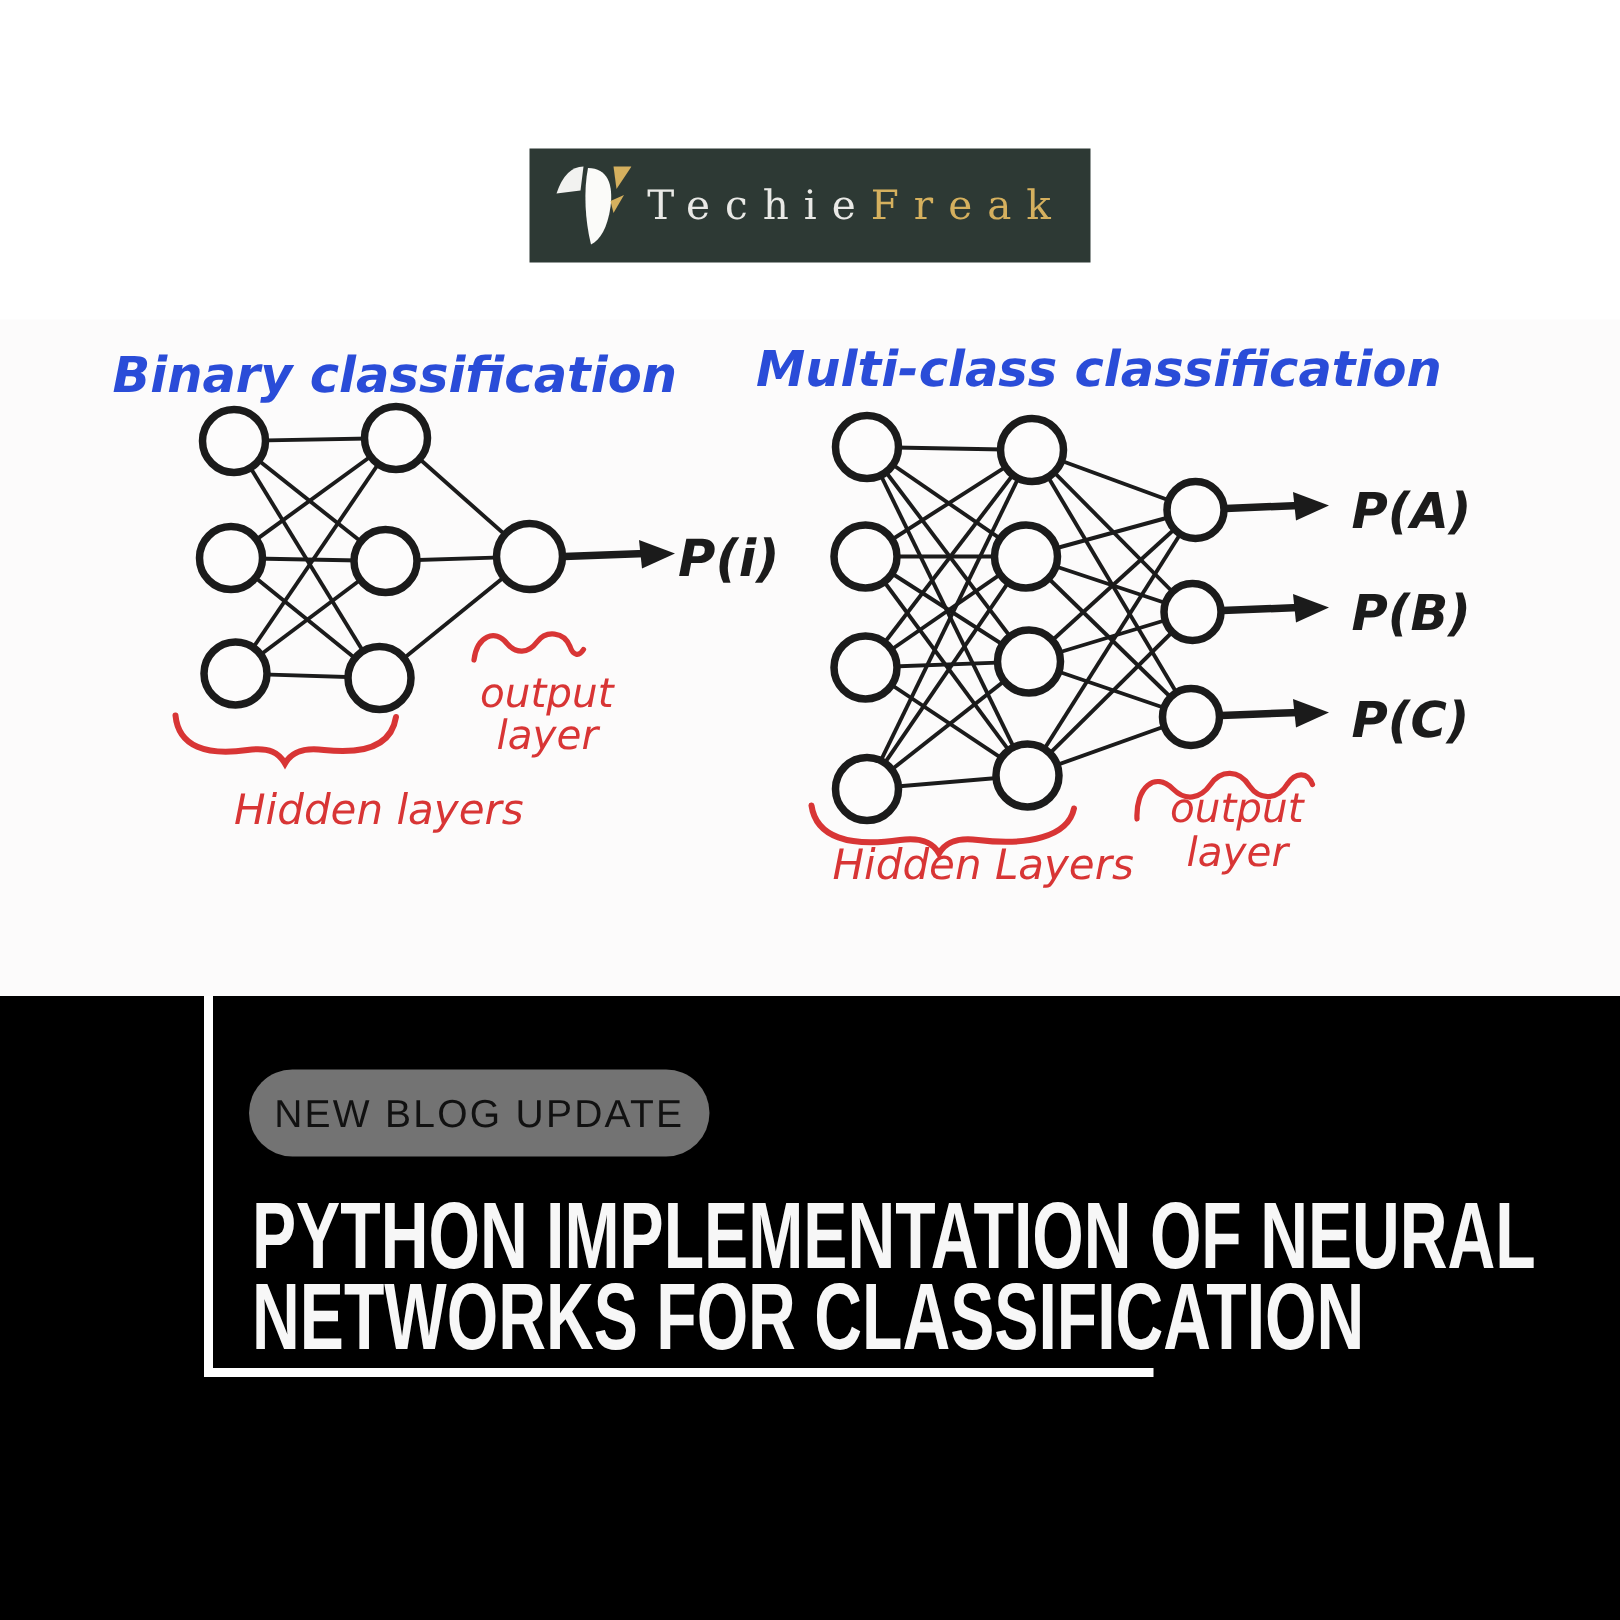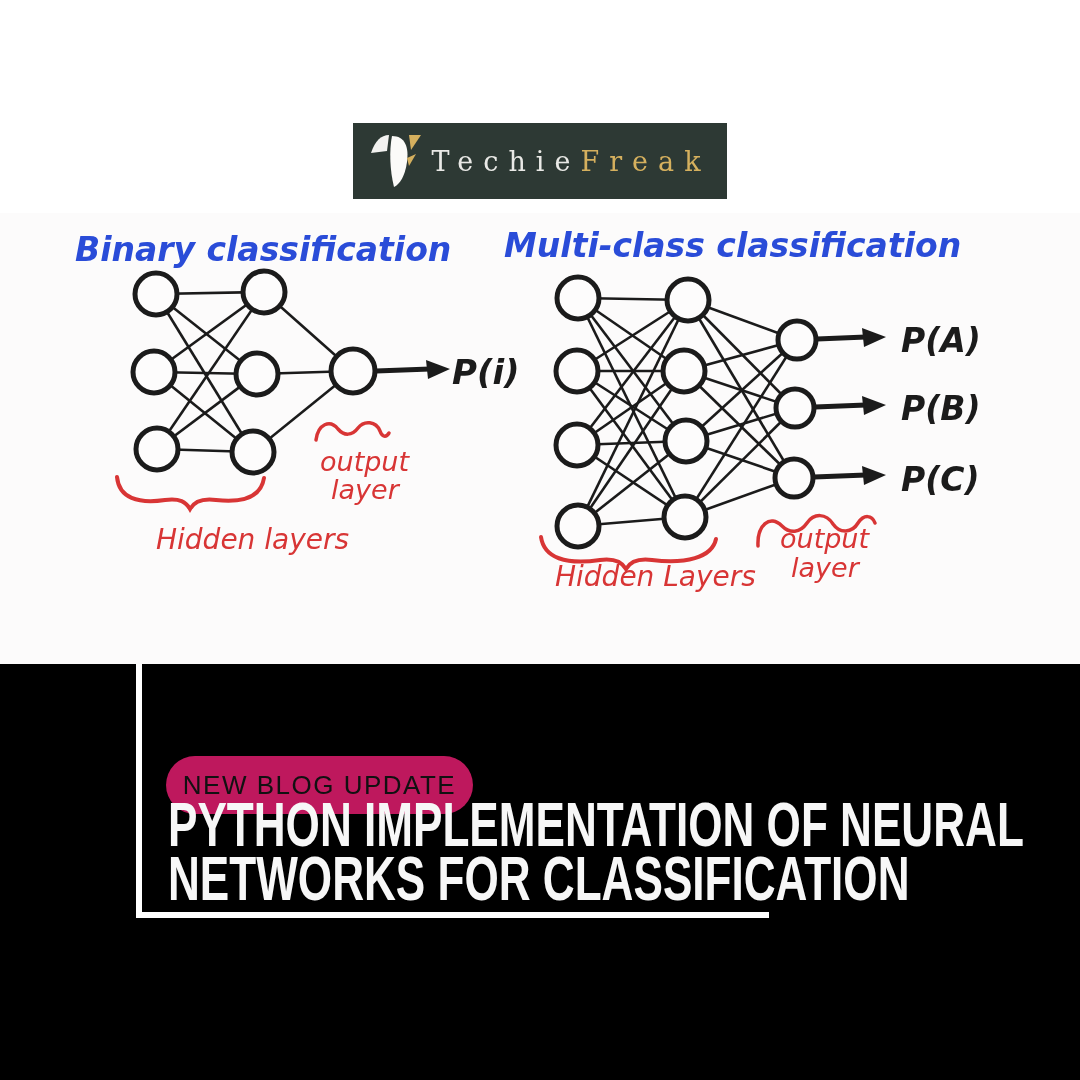--- a/index.html
+++ b/index.html
@@ -5,21 +5,21 @@
   html,body{margin:0;padding:0;}
   body{
     width:1080px;height:1080px;position:relative;overflow:hidden;
     background:#ffffff;
     font-family:"Liberation Sans", sans-serif;
   }
   .abs{position:absolute;}
 
   
   .logo-box{
-    left:353px;top:123px;width:374px;height:76px;
+    left:353px;top:99px;width:374px;height:76px;
     background:#2d3934;
     display:flex;align-items:center;justify-content:center;gap:10px;
   }
   .logo-word{
     font-family:"DejaVu Serif", serif;
     font-size:27px;letter-spacing:10px;white-space:nowrap;
   }
   .logo-primary{color:#e9e9e6;}
   .logo-secondary{color:#d5b05e;}
 
@@ -36,22 +36,22 @@
   .plabel{
     font-family:"DejaVu Sans", sans-serif;
     font-style:italic;font-weight:bold;
   }
 
   
   .banner{left:0;top:664px;width:1080px;height:416px;background:#000000;}
   .banner-vline{left:136px;top:664px;width:6px;height:254px;background:#ffffff;}
   .banner-hline{left:136px;top:912px;width:633px;height:6px;background:#ffffff;}
   .badge{
-    left:166px;top:756px;width:307px;height:58px;border-radius:29px;
-    background:#be185d;display:flex;align-items:center;justify-content:center;text-align:right;
+    left:166px;top:713px;width:307px;height:58px;border-radius:29px;
+    background:#737373;display:flex;align-items:center;justify-content:center;text-align:right;
   }
   .badge-label{
     color:#111111;font-size:26px;letter-spacing:1.5px;font-weight:500;
     font-family:"Liberation Sans", sans-serif;white-space:nowrap;
   }
   .banner-title{
     left:168px;top:797px;color:#f7f7f7;
     font-family:"Liberation Sans", sans-serif;
     font-weight:bold;font-size:63px;line-height:54px;
     transform:scale(0.70,1);transform-origin:left top;

